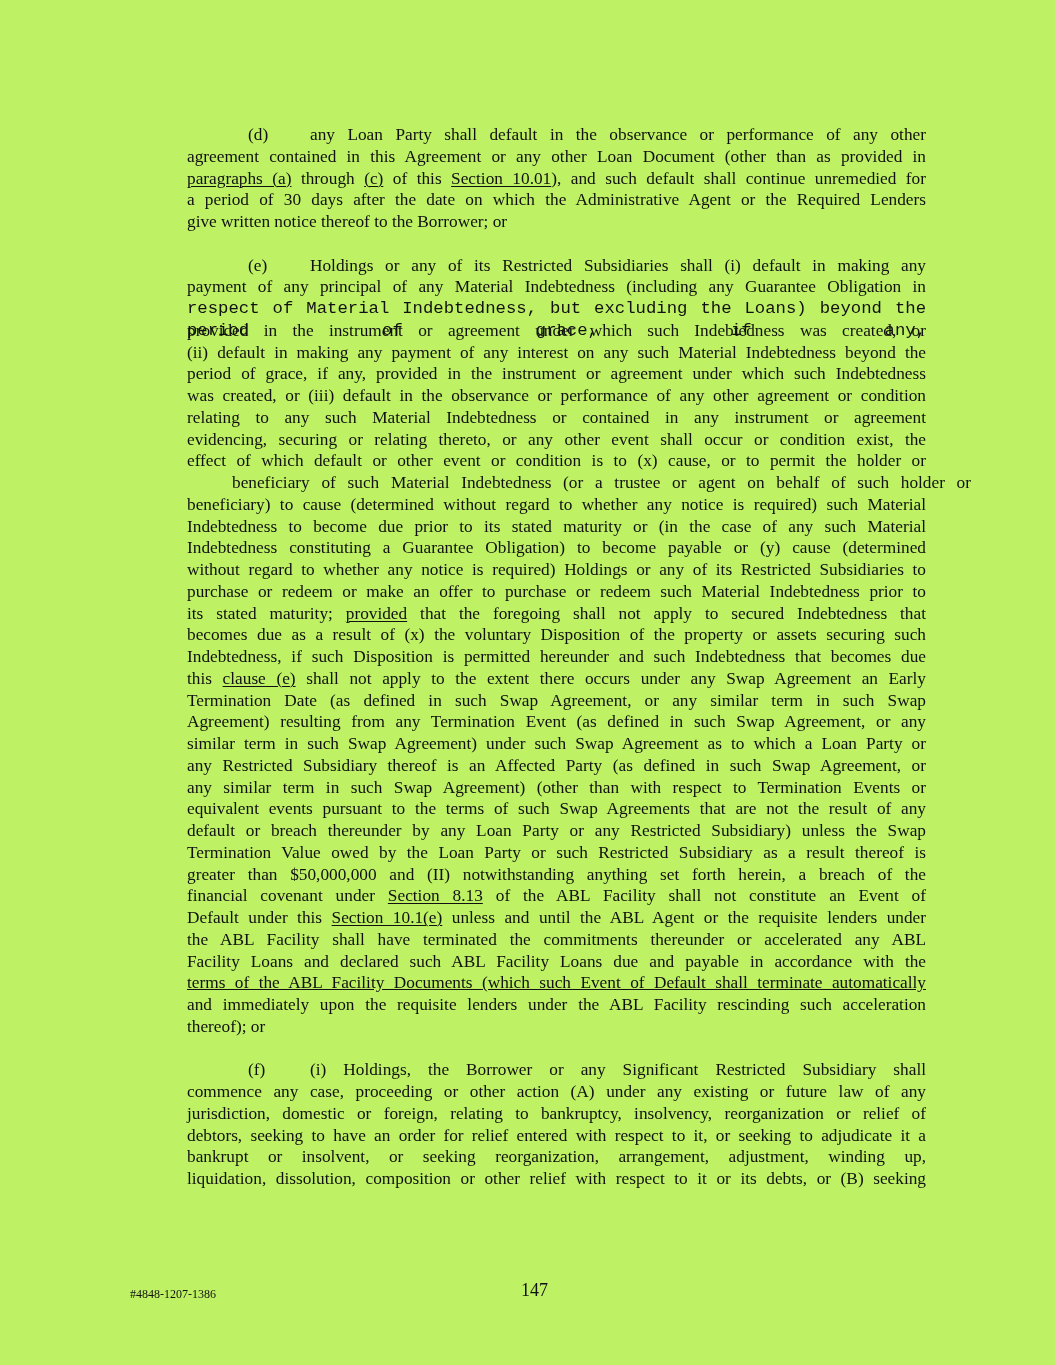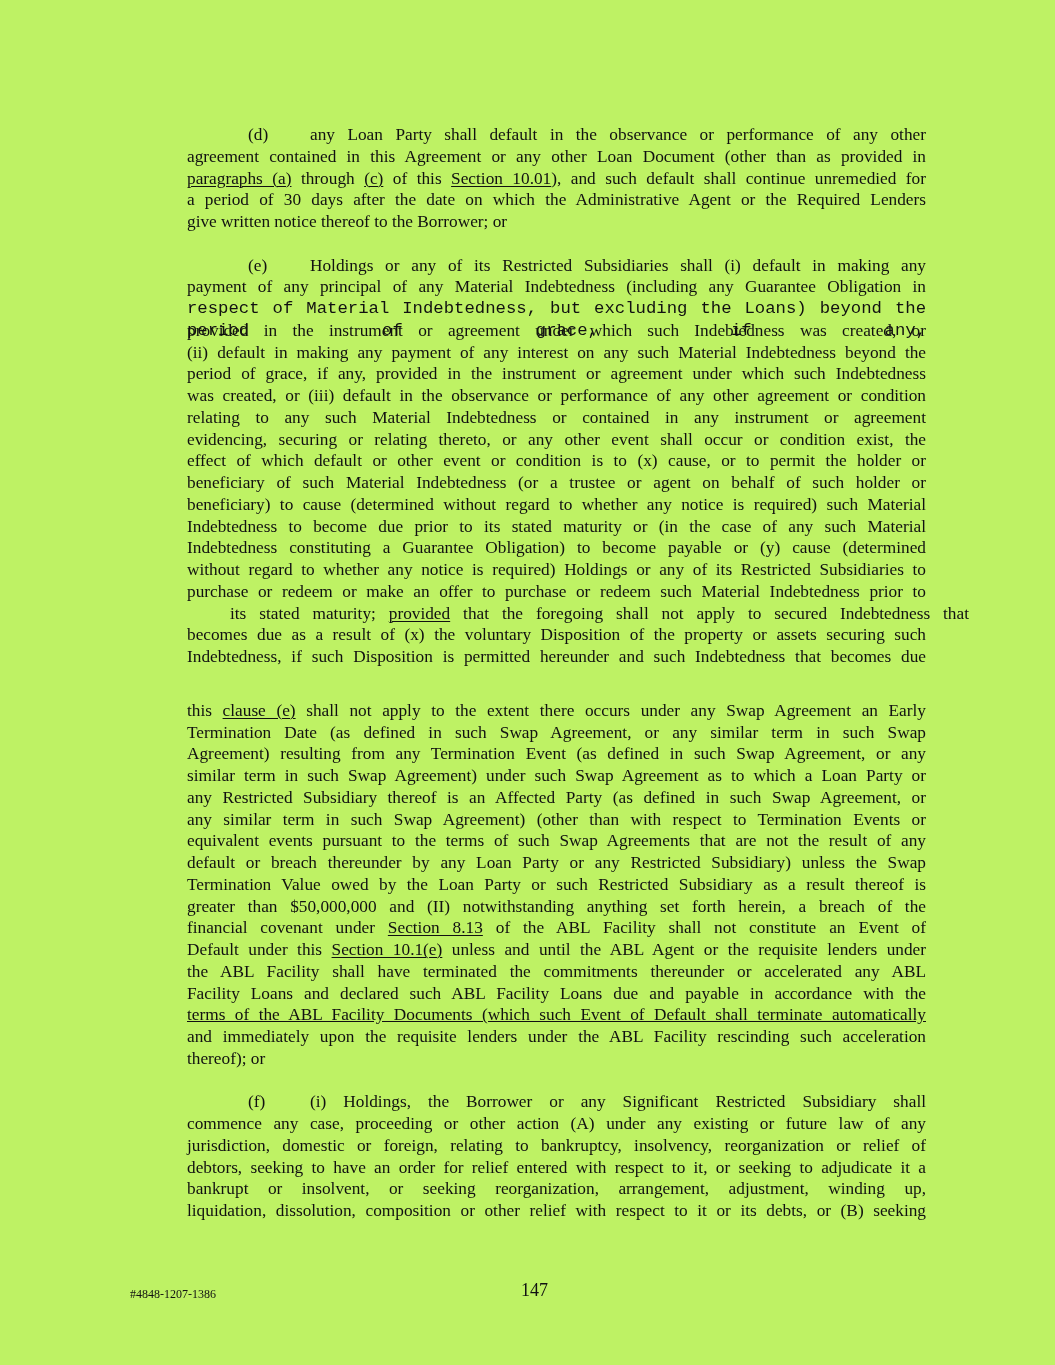--- a/index.html
+++ b/index.html
@@ -76,48 +76,48 @@
         <div class="line">
           <span class="fill" style="white-space: normal; width: 100%; display: block; height: 21.75px;"><span>relating to any such Material Indebtedness or contained in any instrument or agreement</span></span>
         </div>
         <div class="line">
           <span class="fill" style="white-space: normal; width: 100%; display: block; height: 21.75px;"><span>evidencing, securing or relating thereto, or any other event shall occur or condition exist, the</span></span>
         </div>
         <div class="line">
           <span class="fill" style="white-space: normal; width: 100%; display: block; height: 21.75px;"><span>effect of which default or other event or condition is to (x) cause, or to permit the holder or</span></span>
         </div>
         <div class="line">
-          <span class="fill" style="white-space: normal; width: 100%; display: block; height: 21.75px;"><span>beneficiary of such Material Indebtedness (or a trustee or agent on behalf of such holder or</span></span>
+          <span class="fill" style="white-space: normal; width: 100%; display: block; height: 21.75px; margin-left: 45px;"><span>beneficiary of such Material Indebtedness (or a trustee or agent on behalf of such holder or</span></span>
         </div>
         <div class="line">
           <span class="fill" style="white-space: normal; width: 100%; display: block; height: 21.75px;"><span>beneficiary) to cause (determined without regard to whether any notice is required) such Material</span></span>
         </div>
         <div class="line">
           <span class="fill" style="white-space: normal; width: 100%; display: block; height: 21.75px;"><span>Indebtedness to become due prior to its stated maturity or (in the case of any such Material</span></span>
         </div>
         <div class="line">
           <span class="fill" style="white-space: normal; width: 100%; display: block; height: 21.75px;"><span>Indebtedness constituting a Guarantee Obligation) to become payable or (y) cause (determined</span></span>
         </div>
         <div class="line">
           <span class="fill" style="white-space: normal; width: 100%; display: block; height: 21.75px;"><span>without regard to whether any notice is required) Holdings or any of its Restricted Subsidiaries to</span></span>
         </div>
         <div class="line">
           <span class="fill" style="white-space: normal; width: 100%; display: block; height: 21.75px;"><span>purchase or redeem or make an offer to purchase or redeem such Material Indebtedness prior to</span></span>
         </div>
         <div class="line">
-          <span class="fill" style="white-space: normal; width: 100%; display: block; height: 21.75px; margin-left: 43px;"><span>its stated maturity; </span><span class="u">provided</span><span> that the foregoing shall not apply to secured Indebtedness that</span></span>
+          <span class="fill" style="white-space: normal; width: 100%; display: block; height: 21.75px;"><span>its stated maturity; </span><span class="u">provided</span><span> that the foregoing shall not apply to secured Indebtedness that</span></span>
         </div>
         <div class="line">
           <span class="fill" style="white-space: normal; width: 100%; display: block; height: 21.75px;"><span>becomes due as a result of (x) the voluntary Disposition of the property or assets securing such</span></span>
         </div>
         <div class="line">
           <span class="fill" style="white-space: normal; width: 100%; display: block; height: 21.75px;"><span>Indebtedness, if such Disposition is permitted hereunder and such Indebtedness that becomes due</span></span>
         </div>
         <div class="line">
-          <span class="fill" style="white-space: normal; width: 100%; display: block; height: 21.75px; margin-top: 32px;"><span>this </span><span class="u">clause (e)</span><span> shall not apply to the extent there occurs under any Swap Agreement an Early</span></span>
+          <span class="fill" style="white-space: normal; width: 100%; display: block; height: 21.75px;"><span>this </span><span class="u">clause (e)</span><span> shall not apply to the extent there occurs under any Swap Agreement an Early</span></span>
         </div>
         <div class="line">
           <span class="fill" style="white-space: normal; width: 100%; display: block; height: 21.75px;"><span>Termination Date (as defined in such Swap Agreement, or any similar term in such Swap</span></span>
         </div>
         <div class="line">
           <span class="fill" style="white-space: normal; width: 100%; display: block; height: 21.75px;"><span>Agreement) resulting from any Termination Event (as defined in such Swap Agreement, or any</span></span>
         </div>
         <div class="line">
           <span class="fill" style="white-space: normal; width: 100%; display: block; height: 21.75px;"><span>similar term in such Swap Agreement) under such Swap Agreement as to which a Loan Party or</span></span>
         </div>

